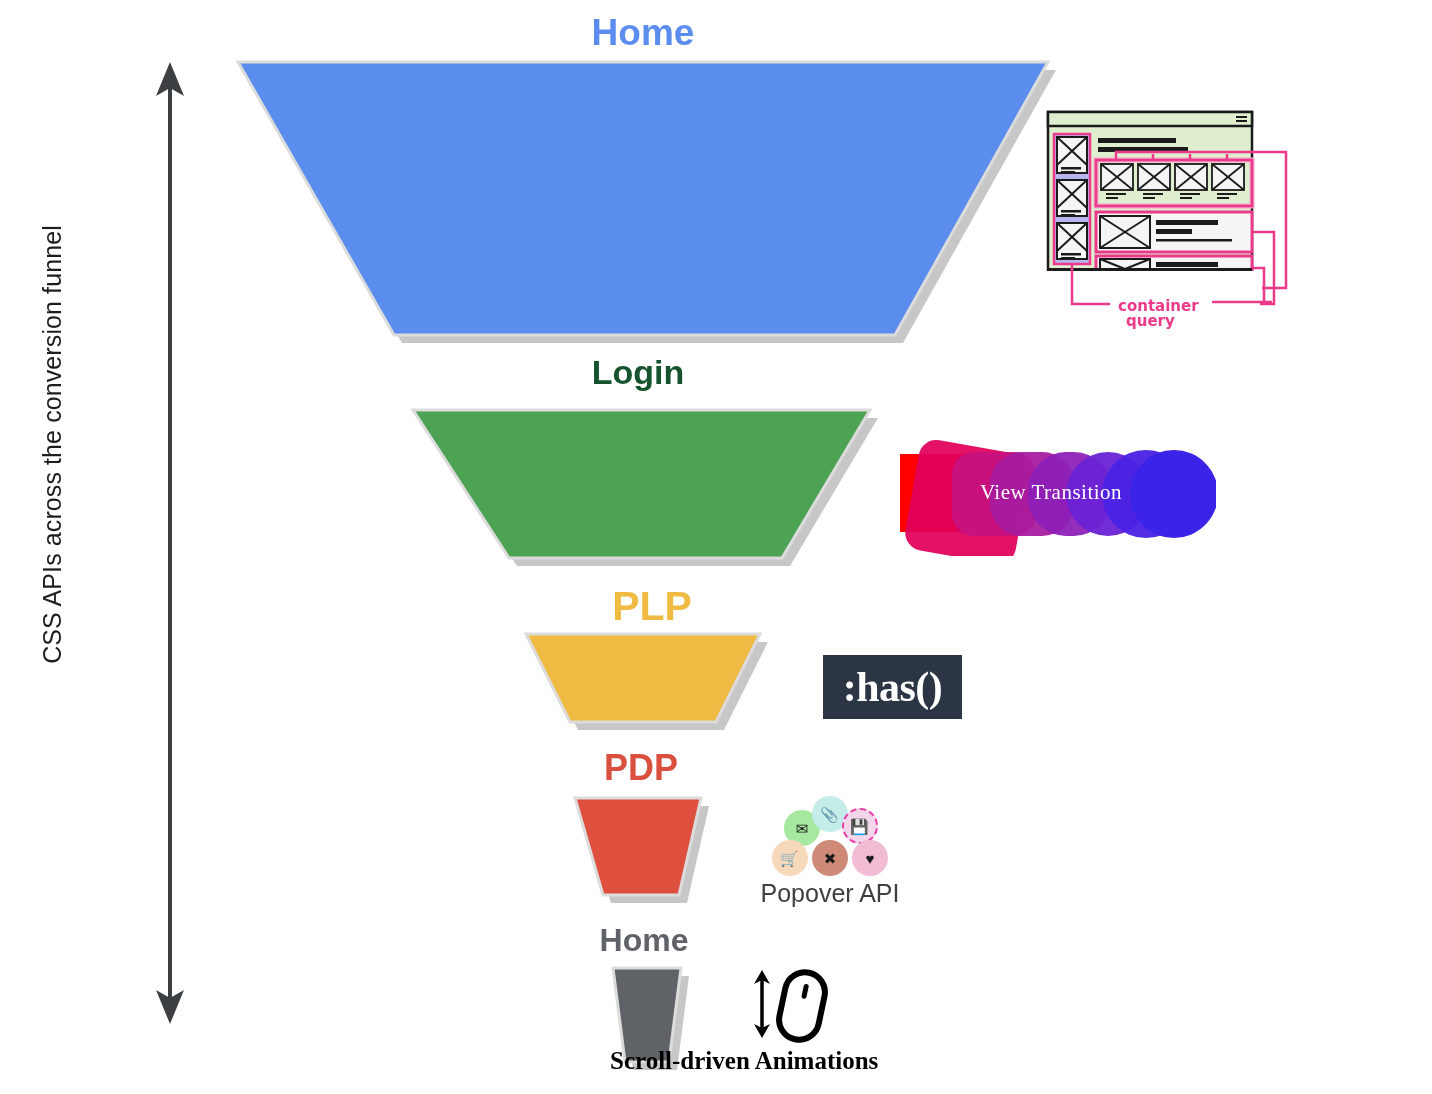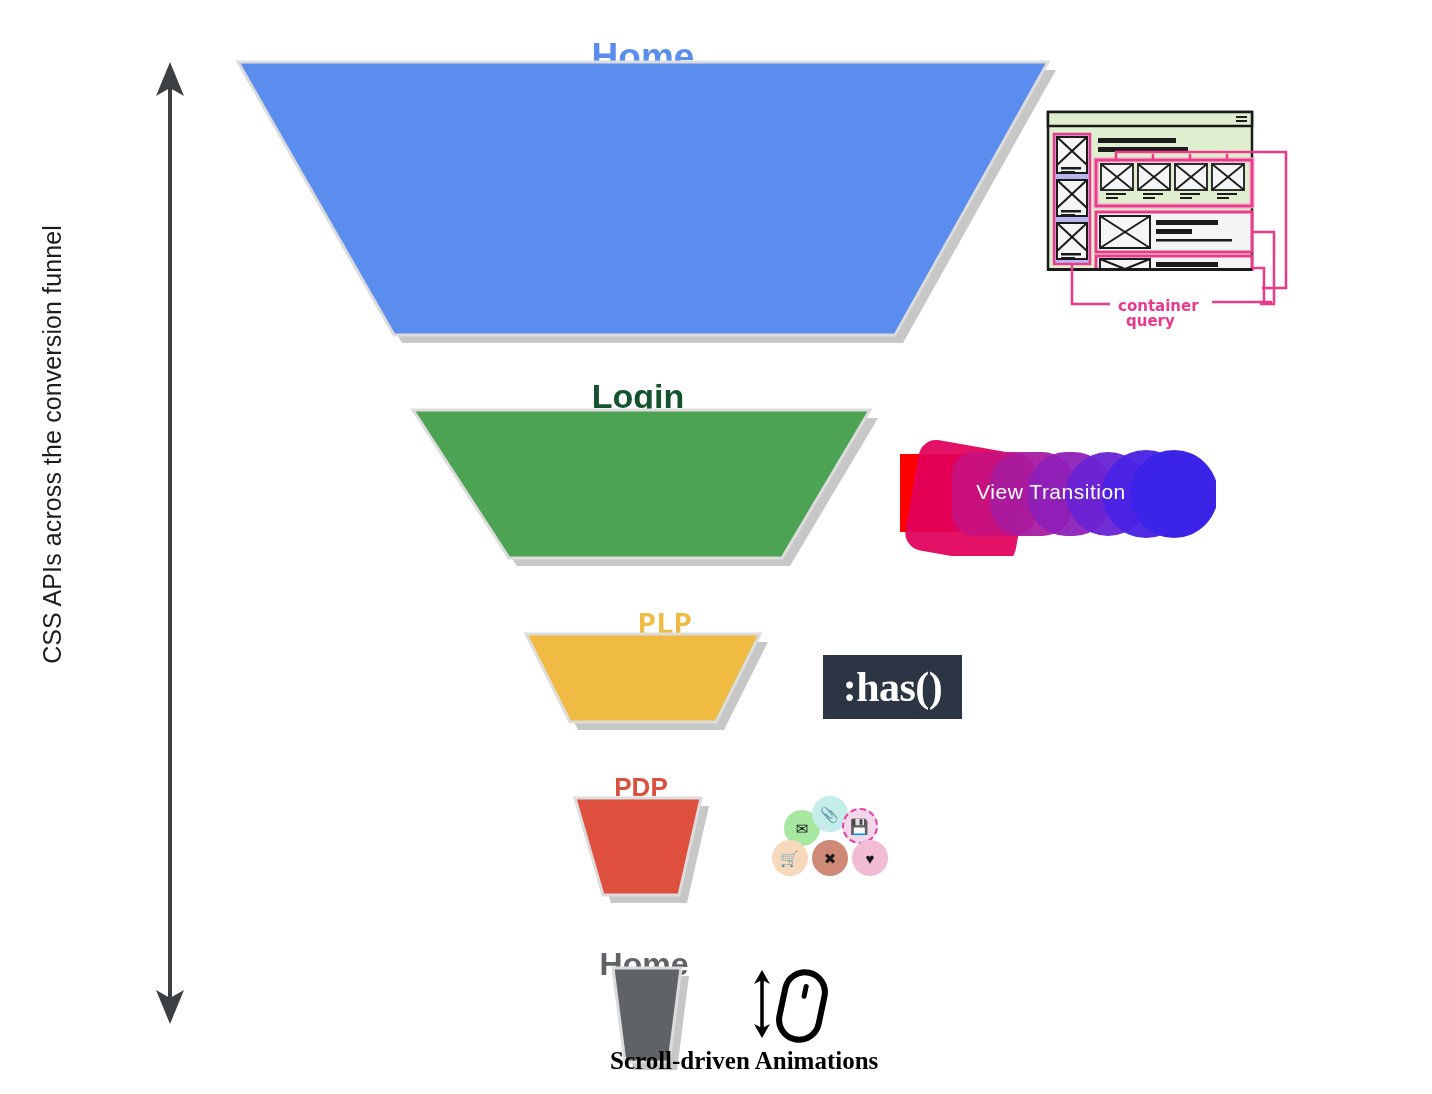--- a/index.html
+++ b/index.html
@@ -41,21 +41,20 @@
     white-space: nowrap;
   }
 
   
   .stage-label {
     position: absolute;
     text-align: center;
     font-weight: bold;
     white-space: nowrap;
     line-height: 1;
-    margin-top: 24px;
   }
   .trap {
     position: absolute;
     display: block;
   }
 
   
   .wireframe {
     position: absolute;
     left: 1036px;
@@ -72,21 +71,21 @@
     width: 330px;
     height: 124px;
   }
   .vt-label {
     position: absolute;
     left: 886px;
     top: 480px;
     width: 330px;
     text-align: center;
     color: #ffffff;
-    font-family: Liberation Sans, sans-serif;
+    font-family: Liberation Serif, serif;
     font-size: 21px;
     letter-spacing: 0.5px;
     pointer-events: none;
   }
 
   
   .has-badge {
     position: absolute;
     left: 823px;
     top: 655px;
@@ -169,27 +168,27 @@
     <polygon points="12,10 822,10 669,283 168,283" fill="#c7c7c7" transform="translate(4,6)"></polygon>
     <polygon points="8,8 818,8 665,281 164,281" fill="#5b8def" stroke="#dcdcdc" stroke-width="3"></polygon>
   </svg>
 
   <div class="stage-label" style="left:438px; top:355px; width:400px; font-size:34px; color:#14532d;">Login</div>
   <svg class="trap" style="left:405px; top:402px;" width="480" height="172" viewBox="0 0 480 172">
     <polygon points="12,10 469,10 381,158 108,158" fill="#c7c7c7" transform="translate(4,6)"></polygon>
     <polygon points="8,8 465,8 377,156 104,156" fill="#4da354" stroke="#dcdcdc" stroke-width="3"></polygon>
   </svg>
 
-  <div class="stage-label" style="left:465px; top:586px; width:400px; font-size:30px; color:#f0bb42;font-family:Liberation Mono, monospace;">PLP</div>
+  <div class="stage-label" style="left:452px; top:586px; width:400px; font-size:41px; color:#f0bb42;">PLP</div>
   <svg class="trap" style="left:518px; top:626px;" width="252" height="112" viewBox="0 0 252 112">
     <polygon points="12,10 246,10 202,98 56,98" fill="#c7c7c7" transform="translate(4,6)"></polygon>
     <polygon points="8,8 242,8 198,96 52,96" fill="#f0bb42" stroke="#dcdcdc" stroke-width="3"></polygon>
   </svg>
 
-  <div class="stage-label" style="left:441px; top:750px; width:400px; font-size:26px; color:#d9503e;">PDP</div>
+  <div class="stage-label" style="left:441px; top:750px; width:400px; font-size:36px; color:#d9503e;">PDP</div>
   <svg class="trap" style="left:566px; top:790px;" width="150" height="120" viewBox="0 0 150 120">
     <polygon points="12,10 139,10 117,107 41,107" fill="#c7c7c7" transform="translate(4,6)"></polygon>
     <polygon points="9,8 135,8 113,105 37,105" fill="#df4f3d" stroke="#dcdcdc" stroke-width="3"></polygon>
   </svg>
 
   <div class="stage-label" style="left:444px; top:924px; width:400px; font-size:32px; color:#5f6368;">Home</div>
   <svg class="trap" style="left:604px; top:960px;" width="94" height="116" viewBox="0 0 94 116">
     <polygon points="12,10 81,10 69,104 25,104" fill="#c7c7c7" transform="translate(4,6)"></polygon>
     <polygon points="9,8 77,8 65,102 21,102" fill="#5f6368" stroke="#dcdcdc" stroke-width="3"></polygon>
   </svg>
@@ -315,20 +314,21 @@
   <div class="has-badge">:has()</div>
 
   <div class="popover-cluster">
     <div class="pop-icon" style="left:12px; top:14px; width:36px; height:36px; background:#a7e8a0;">✉</div>
     <div class="pop-icon" style="left:40px; top:0px; width:36px; height:36px; background:#c4ece9;">📎</div>
     <div class="pop-icon" style="left:70px; top:12px; width:36px; height:36px; background:#f2d7ea; border:2px dashed #e83ea6; box-sizing:border-box;">💾</div>
     <div class="pop-icon" style="left:0px; top:44px; width:36px; height:36px; background:#f6d9bb;">🛒</div>
     <div class="pop-icon" style="left:40px; top:44px; width:36px; height:36px; background:#ce8a76;">✖</div>
     <div class="pop-icon" style="left:80px; top:44px; width:36px; height:36px; background:#f2bcd5;">♥</div>
   </div>
+  <div class="popover-label">Popover API</div>
 
   <div class="scroll-icon">
     <svg width="94" height="78" viewBox="0 0 94 78">
 
       <line x1="16" y1="10" x2="16" y2="62" stroke="#000" stroke-width="3.5"></line>
       <polygon points="16,2 24,16 16,12 8,16" fill="#000"></polygon>
       <polygon points="16,70 24,56 16,60 8,56" fill="#000"></polygon>
 
       <g transform="rotate(12 56 38)">
         <rect x="36" y="4" width="40" height="68" rx="20" fill="#ffffff" stroke="#000" stroke-width="6"></rect>

